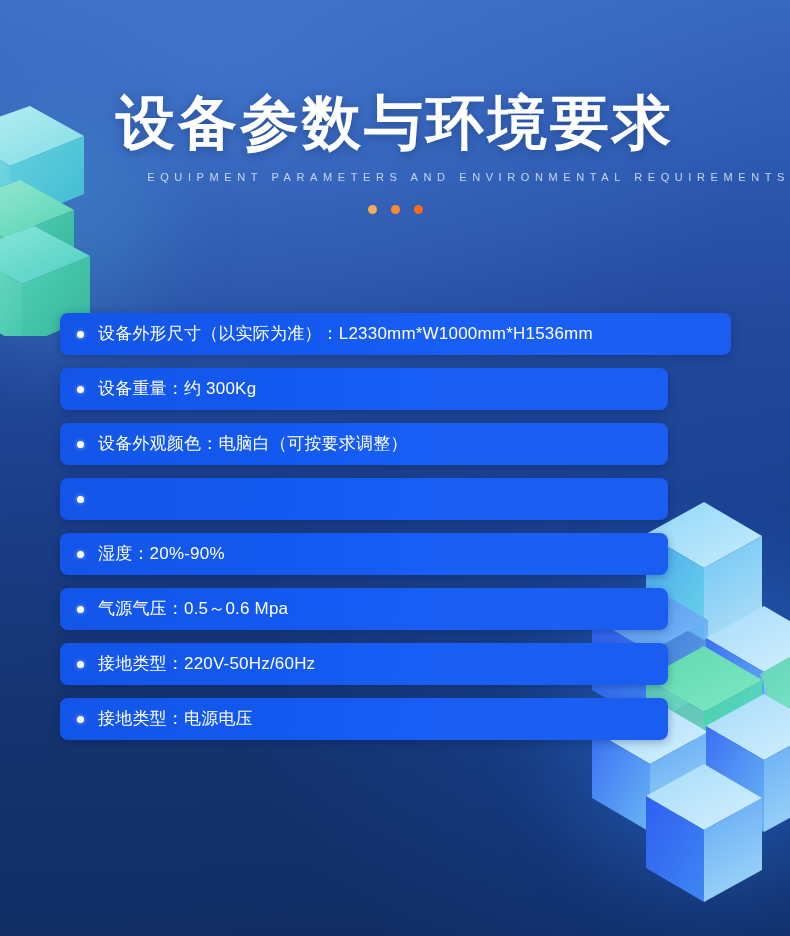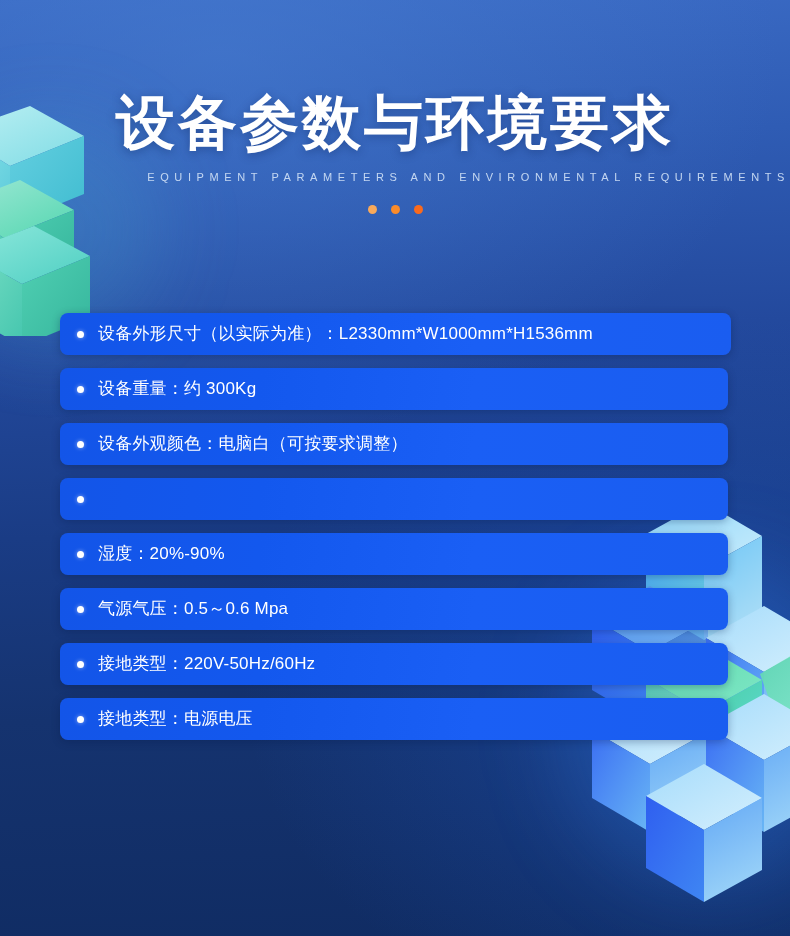--- a/index.html
+++ b/index.html
@@ -81,21 +81,21 @@
     height: 42px;
     margin-bottom: 13px;
     border-radius: 8px;
     background: linear-gradient(97deg, #1355e8 0%, #1358ee 30%, #1a5ff5 62%, #1a5df0 100%);
     box-shadow: 0 2px 9px rgba(6,26,72,0.32);
     display: flex;
     align-items: center;
     overflow: hidden;
   }
   .spec-row.wide { width: 671px; }
-  .spec-row.narrow { width: 668px; }
+  .spec-row.narrow { width: 608px; }
   .bullet {
     flex: 0 0 auto;
     width: 7px;
     height: 7px;
     border-radius: 50%;
     background: #ffffff;
     margin-left: 17px;
     margin-right: 14px;
     box-shadow: 0 0 4px rgba(255,255,255,0.55);
   }

